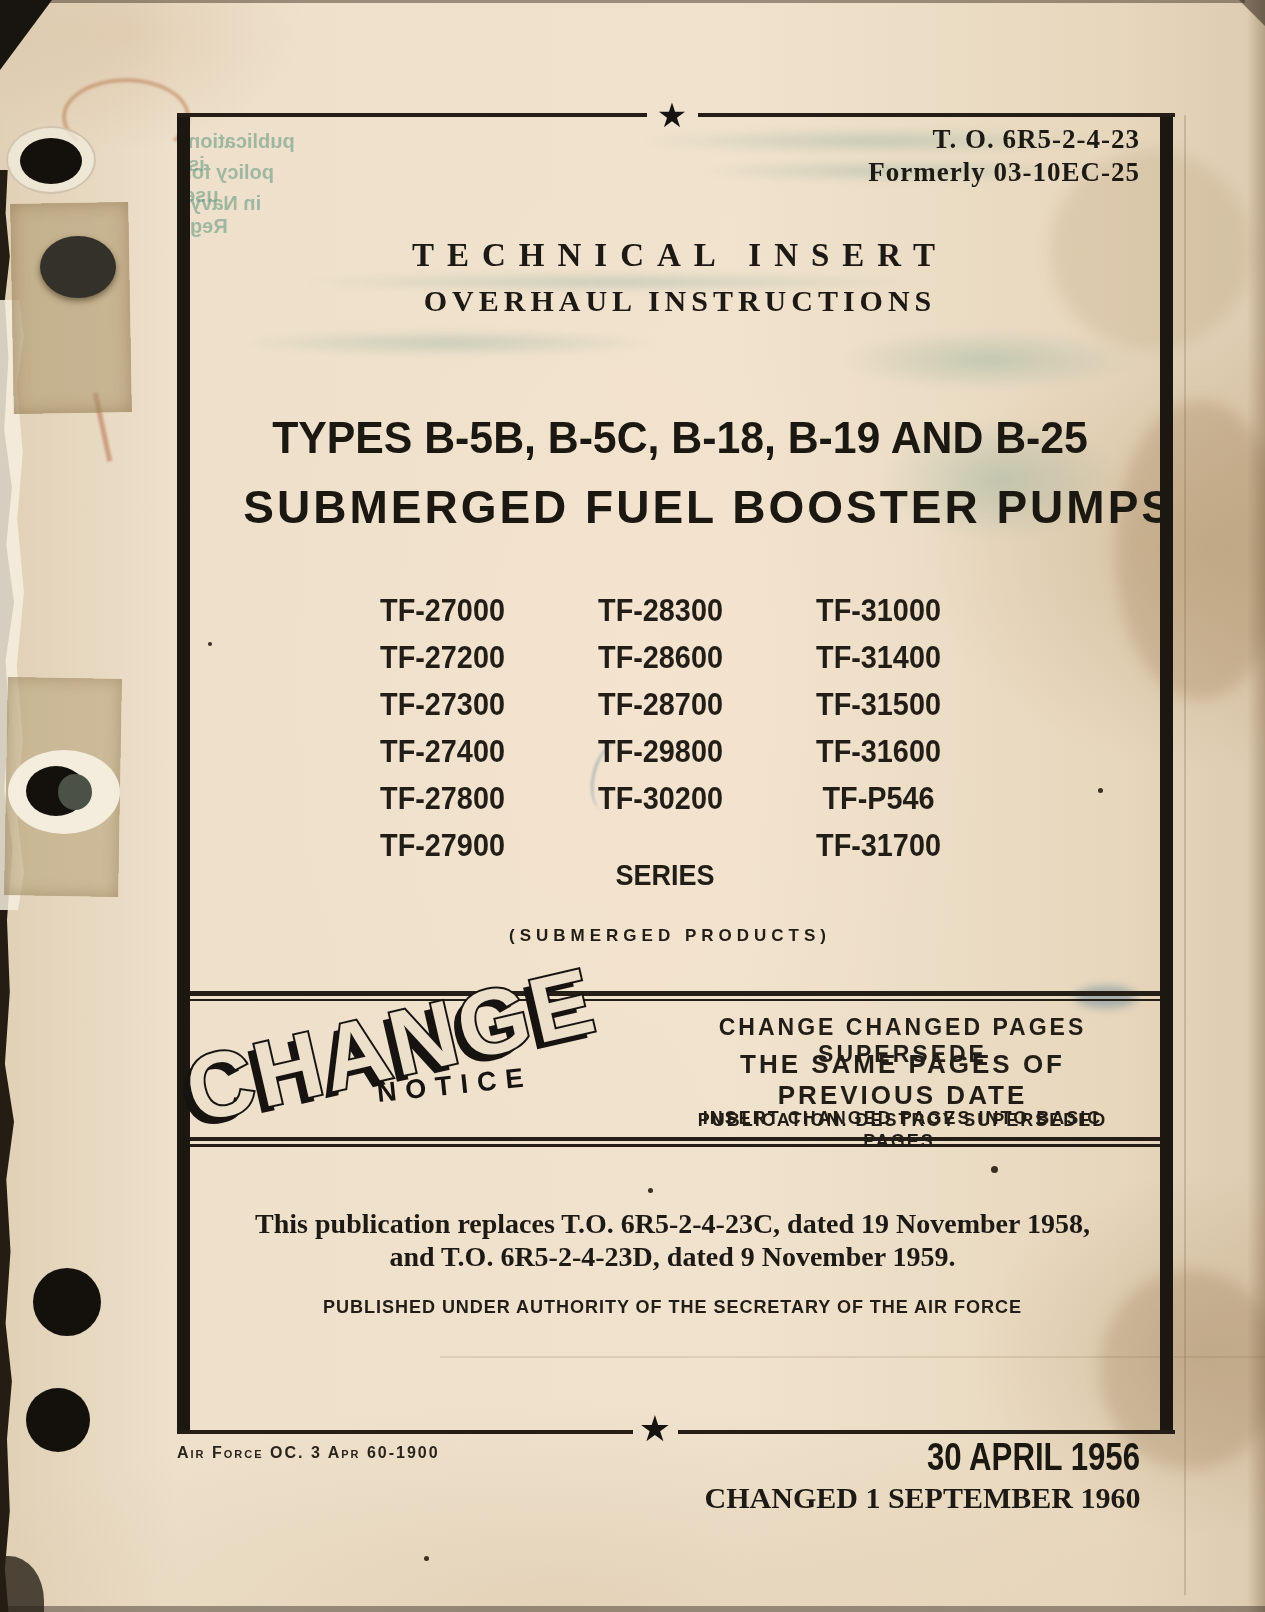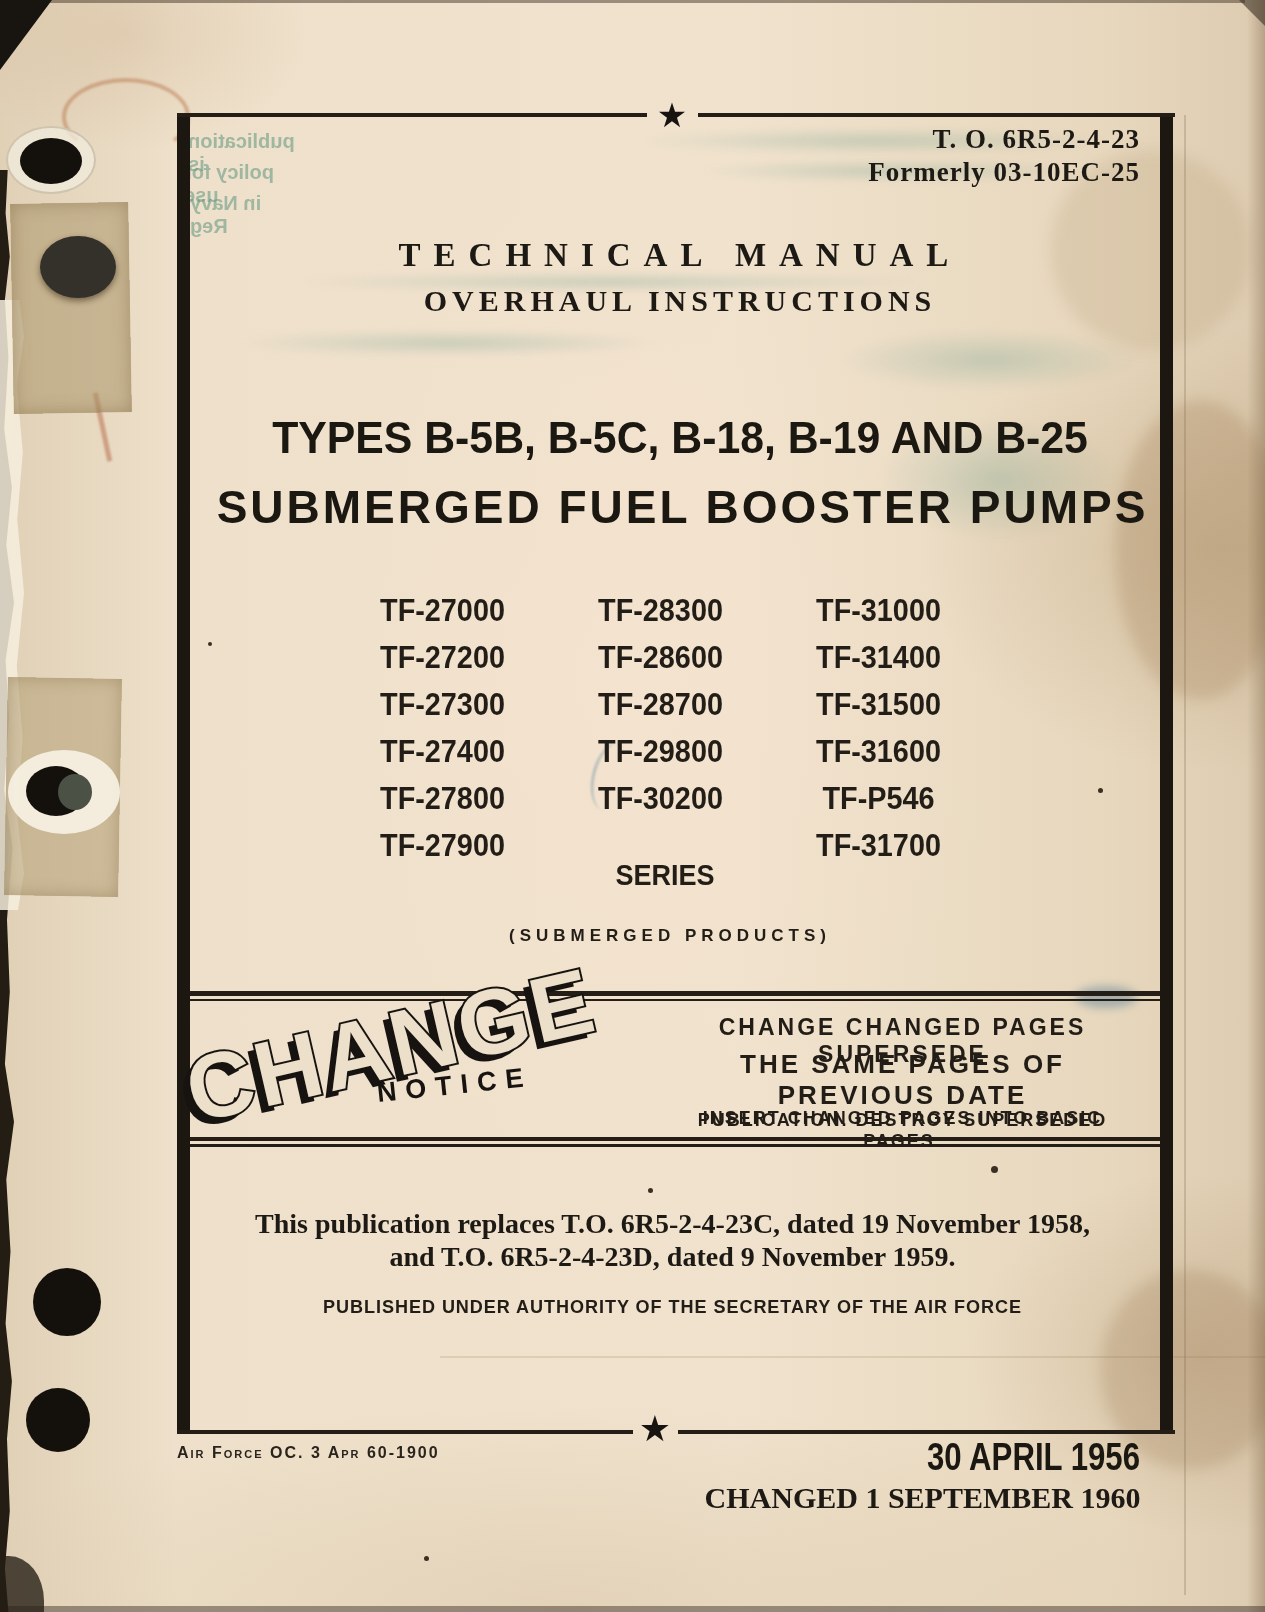--- a/index.html
+++ b/index.html
@@ -92,25 +92,25 @@
   <div class="abs rule" style="left:177px;top:113px;width:470px;height:4px;"></div>
   <div class="abs rule" style="left:698px;top:113px;width:477px;height:4px;"></div>
   <div class="abs star ctr" style="left:640px;top:94px;width:64px;font-size:34px;line-height:42px;">★</div>
   <div class="abs rule" style="left:177px;top:1430px;width:456px;height:4px;"></div>
   <div class="abs rule" style="left:678px;top:1430px;width:497px;height:4px;"></div>
   <div class="abs star ctr" style="left:623px;top:1408px;width:64px;font-size:36px;line-height:42px;">★</div>
 
   <div class="abs serif rt" style="left:780px;top:124px;width:360px;font-size:27px;font-weight:600;letter-spacing:1px;">T. O.  6R5-2-4-23</div>
   <div class="abs serif rt" style="left:780px;top:157px;width:360px;font-size:27px;font-weight:600;letter-spacing:1px;">Formerly 03-10EC-25</div>
 
-  <div class="abs serif ctr" style="left:280px;top:237px;width:800px;font-size:33px;letter-spacing:13px;font-weight:600;">TECHNICAL MANUAL</div>
+  <div class="abs serif ctr" style="left:280px;top:237px;width:800px;font-size:33px;letter-spacing:13px;font-weight:600;">TECHNICAL INSERT</div>
   <div class="abs serif ctr" style="left:280px;top:284px;width:800px;font-size:30px;letter-spacing:5px;font-weight:bold;">OVERHAUL INSTRUCTIONS</div>
 
   <div class="abs sans ctr" style="left:190px;top:412px;width:980px;font-size:45px;font-weight:bold;transform:scaleX(.95);transform-origin:center;color:#1b1711;">TYPES B-5B, B-5C, B-18, B-19 AND B-25</div>
-  <div class="abs sans ctr" style="left:190px;top:480px;width:985px;font-size:46px;font-weight:bold;letter-spacing:3px;color:#1b1711;">SUBMERGED FUEL BOOSTER PUMPS</div>
+  <div class="abs sans ctr" style="left:190px;top:480px;width:985px;font-size:46px;font-weight:bold;letter-spacing:3px;color:#1b1711;text-align:right;">SUBMERGED FUEL BOOSTER PUMPS</div>
 
   <div class="abs ctr" style="left:370px;top:590px;width:145px;">
     <div class="model">TF-27000</div>
     <div class="model">TF-27200</div>
     <div class="model">TF-27300</div>
     <div class="model">TF-27400</div>
     <div class="model">TF-27800</div>
     <div class="model">TF-27900</div>
   </div>
   <div class="abs ctr" style="left:588px;top:590px;width:145px;">

